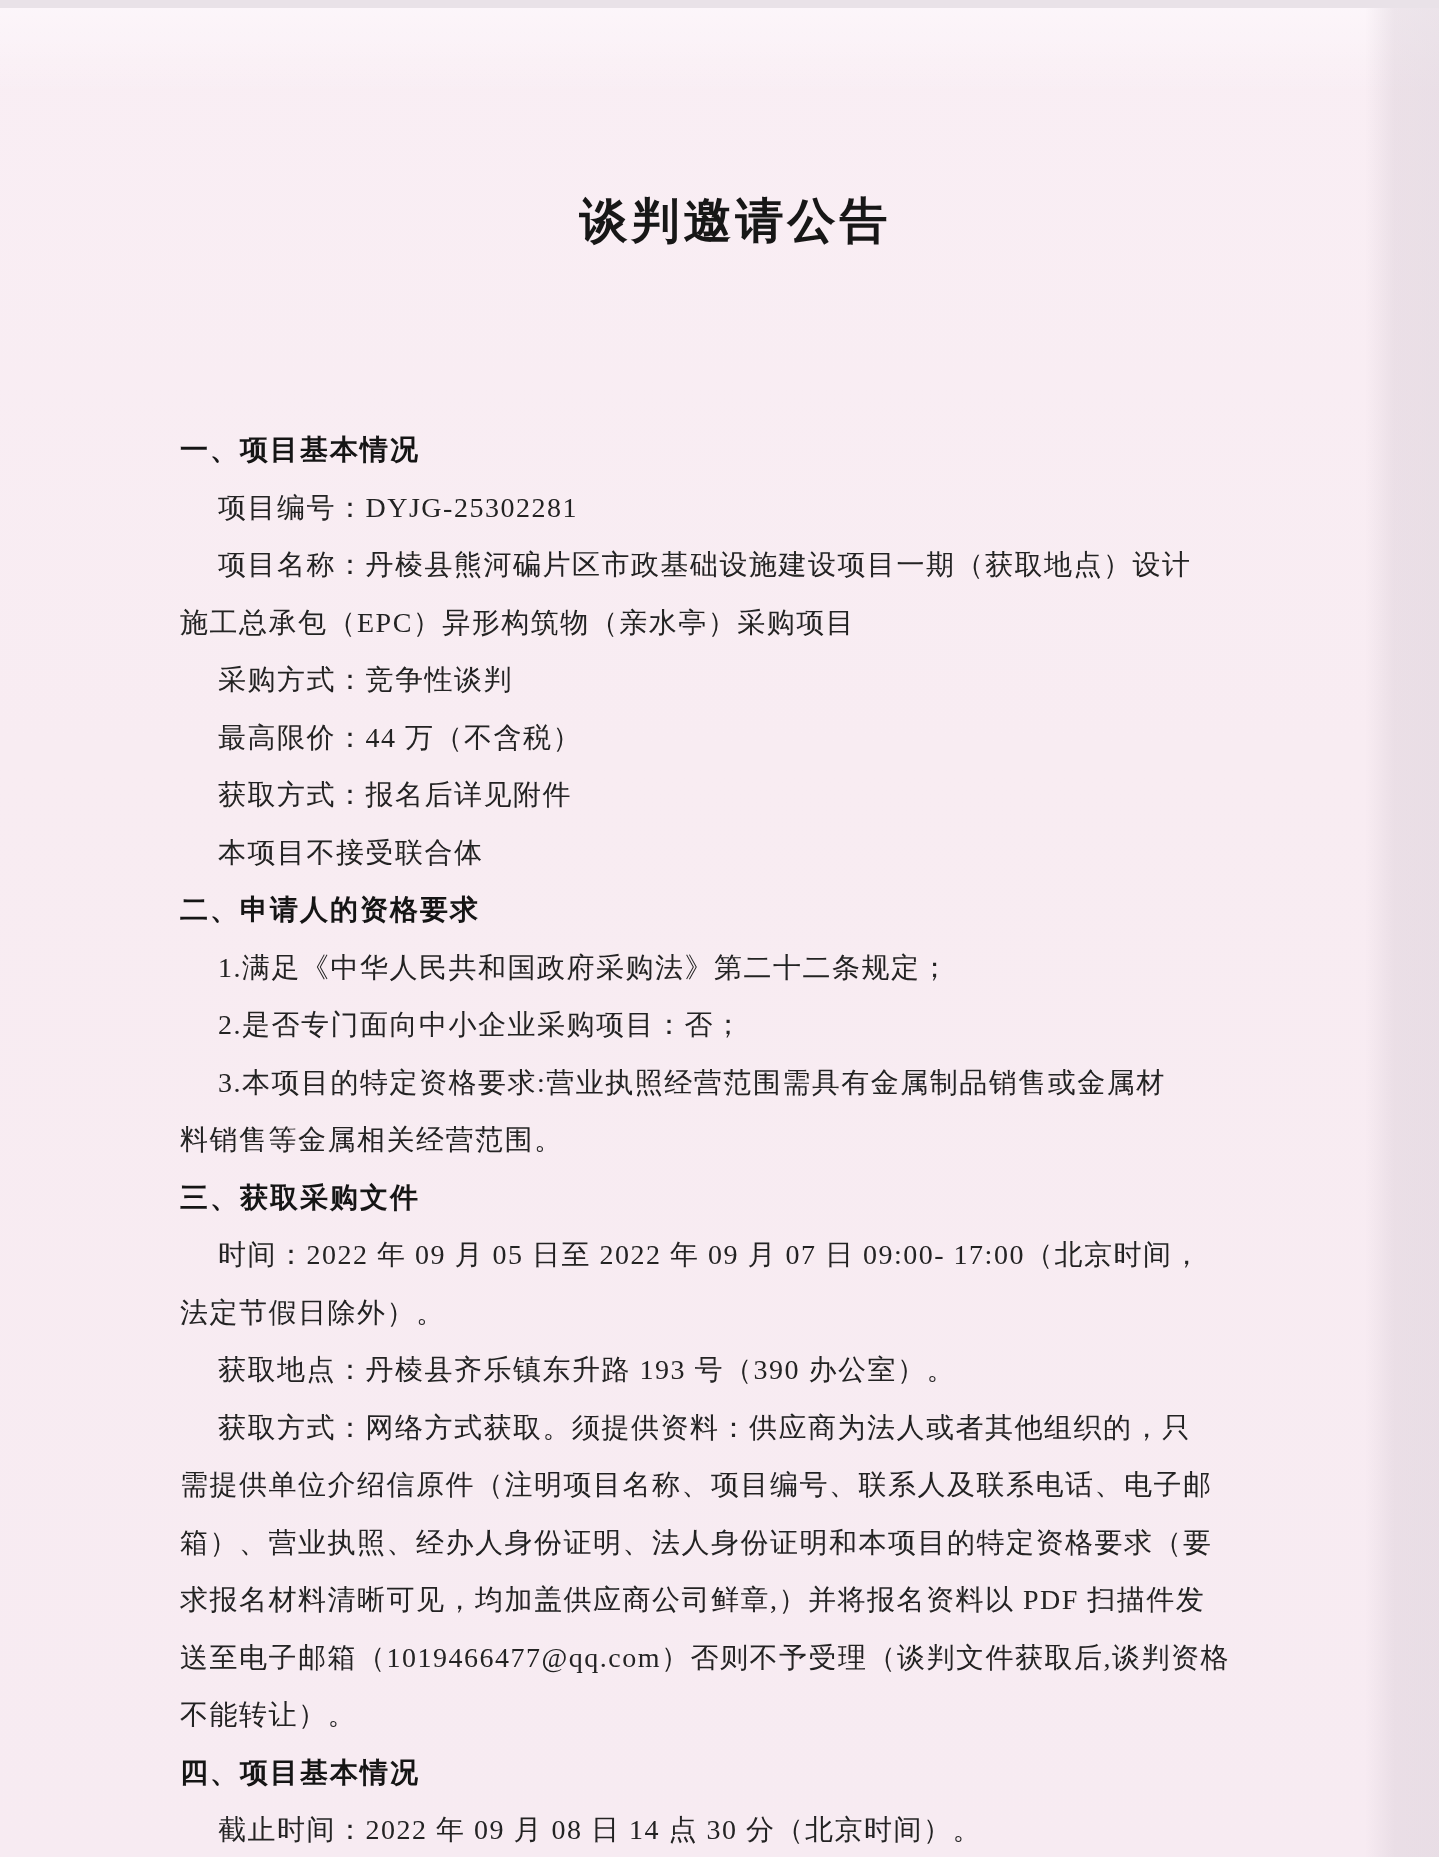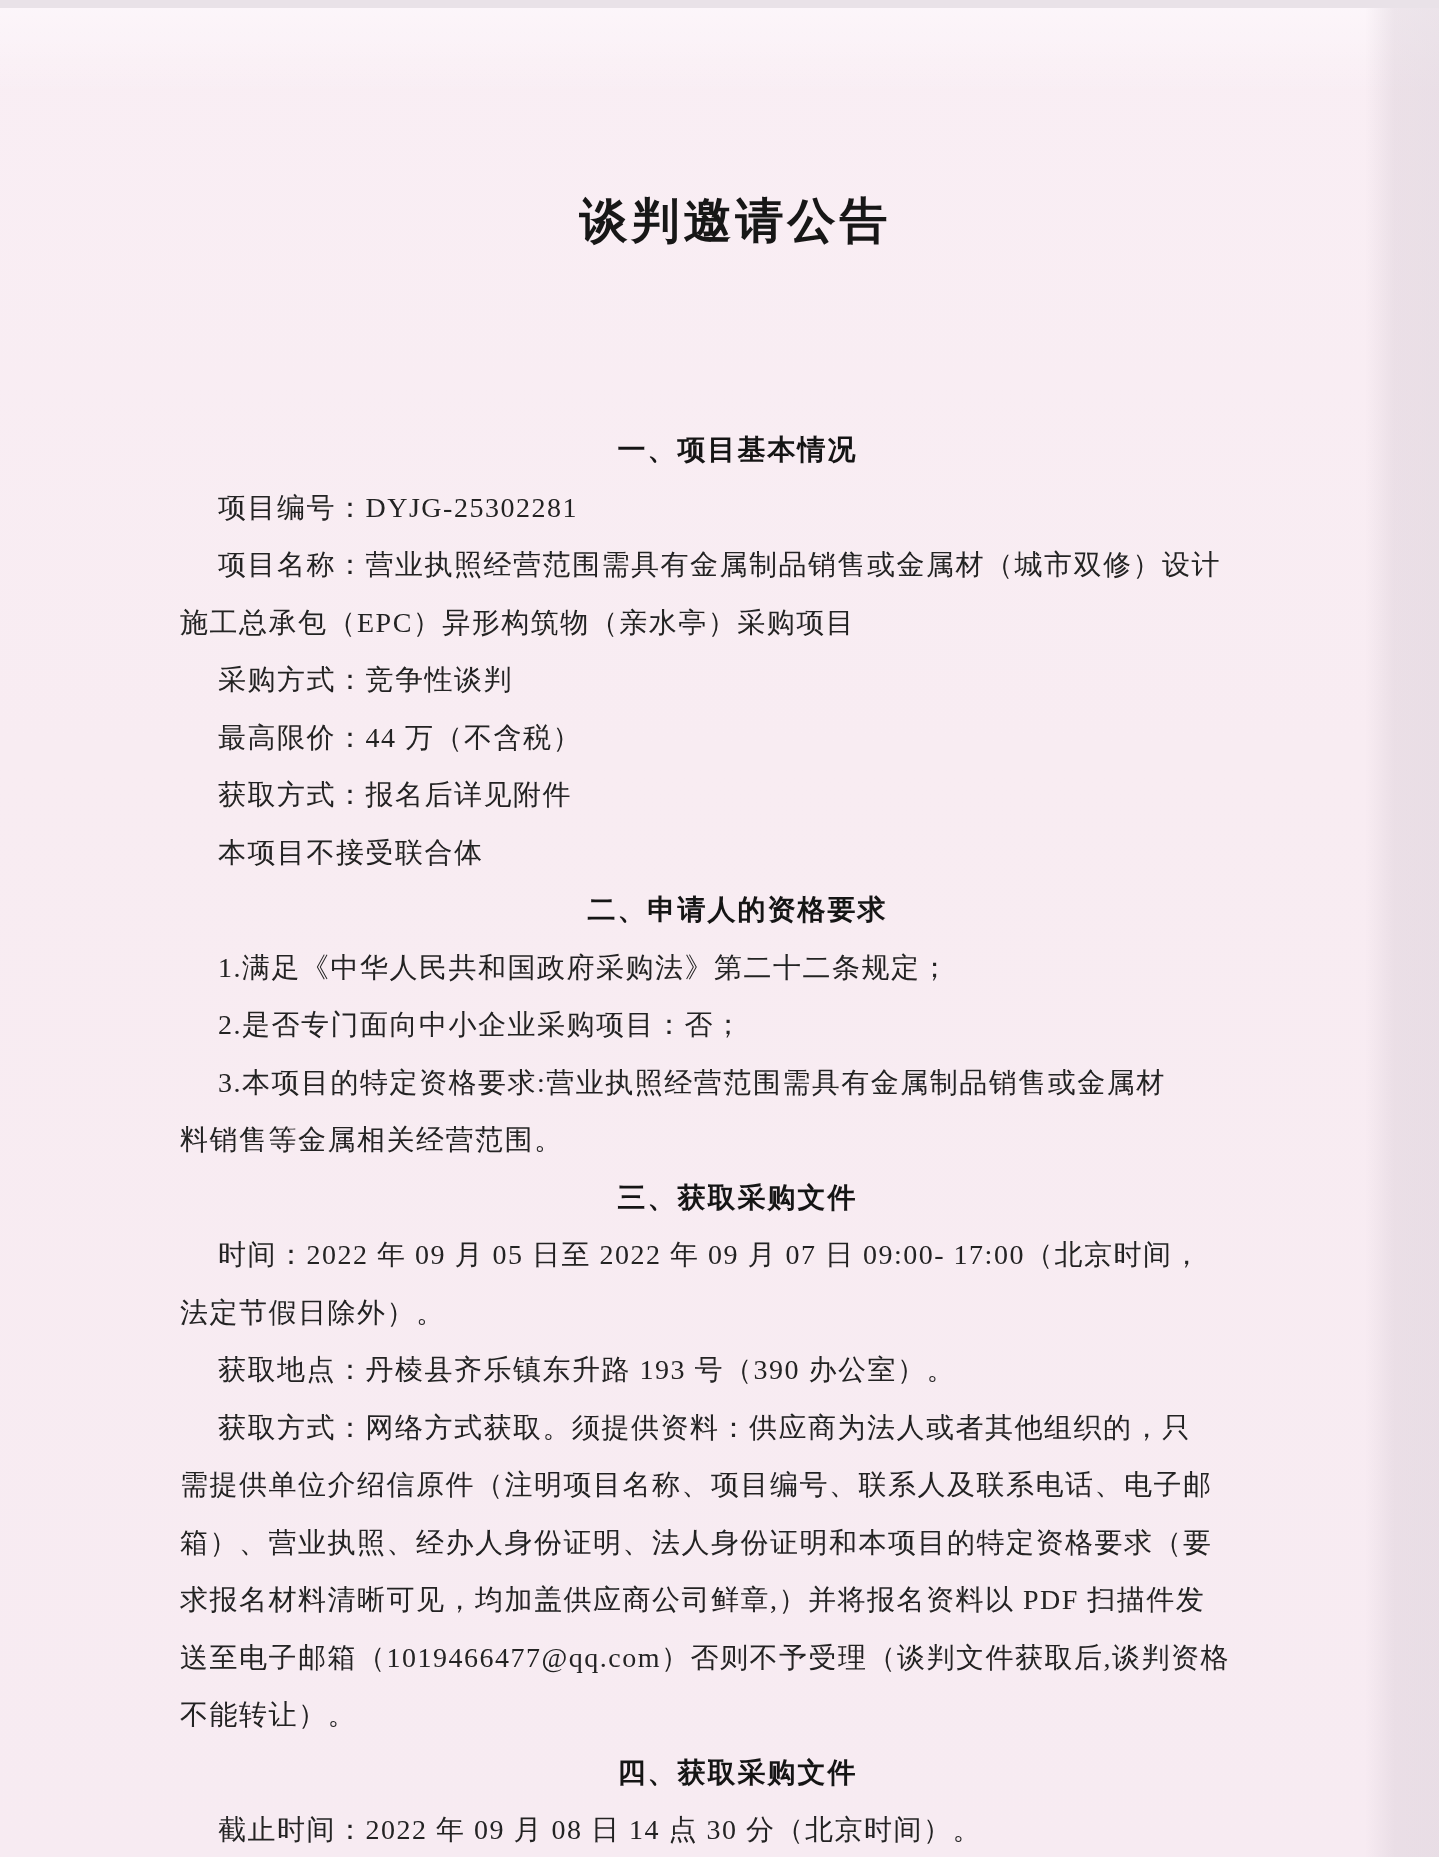--- a/index.html
+++ b/index.html
@@ -66,35 +66,34 @@
   }
   .line.indent {
     padding-left: 38px;
   }
   .line.heading {
     font-family: "Liberation Sans", "DejaVu Sans", sans-serif;
     font-weight: bold;
     letter-spacing: 2px;
     color: #151515;
     font-size: 28px;
-    text-align: center;
   }
 </style>
 </head>
 <body>
 
 <div class="page">
 
   <h1 class="title">谈判邀请公告</h1>
 
   <div class="content">
 
     <div class="line heading">一、项目基本情况</div>
     <div class="line indent">项目编号：DYJG-25302281</div>
-    <div class="line indent">项目名称：营业执照经营范围需具有金属制品销售或金属材（城市双修）设计</div>
+    <div class="line indent">项目名称：丹棱县熊河碥片区市政基础设施建设项目一期（获取地点）设计</div>
     <div class="line">施工总承包（EPC）异形构筑物（亲水亭）采购项目</div>
     <div class="line indent">采购方式：竞争性谈判</div>
     <div class="line indent">最高限价：44 万（不含税）</div>
     <div class="line indent">获取方式：报名后详见附件</div>
     <div class="line indent">本项目不接受联合体</div>
 
     <div class="line heading">二、申请人的资格要求</div>
     <div class="line indent">1.满足《中华人民共和国政府采购法》第二十二条规定；</div>
     <div class="line indent">2.是否专门面向中小企业采购项目：否；</div>
     <div class="line indent">3.本项目的特定资格要求:营业执照经营范围需具有金属制品销售或金属材</div>
@@ -104,20 +103,20 @@
     <div class="line indent">时间：2022 年 09 月 05 日至 2022 年  09 月 07 日 09:00- 17:00（北京时间，</div>
     <div class="line">法定节假日除外）。</div>
     <div class="line indent">获取地点：丹棱县齐乐镇东升路 193 号（390 办公室）。</div>
     <div class="line indent">获取方式：网络方式获取。须提供资料：供应商为法人或者其他组织的，只</div>
     <div class="line">需提供单位介绍信原件（注明项目名称、项目编号、联系人及联系电话、电子邮</div>
     <div class="line">箱）、营业执照、经办人身份证明、法人身份证明和本项目的特定资格要求（要</div>
     <div class="line">求报名材料清晰可见，均加盖供应商公司鲜章,）并将报名资料以 PDF 扫描件发</div>
     <div class="line">送至电子邮箱（1019466477@qq.com）否则不予受理（谈判文件获取后,谈判资格</div>
     <div class="line">不能转让）。</div>
 
-    <div class="line heading">四、获取采购文件</div>
+    <div class="line heading">四、项目基本情况</div>
     <div class="line indent">截止时间：2022 年 09 月 08 日 14 点 30 分（北京时间）。</div>
 
   </div>
 
   <div class="scan-edge-top"></div>
   <div class="scan-edge-right"></div>
 </div>
 
 </body></html>

